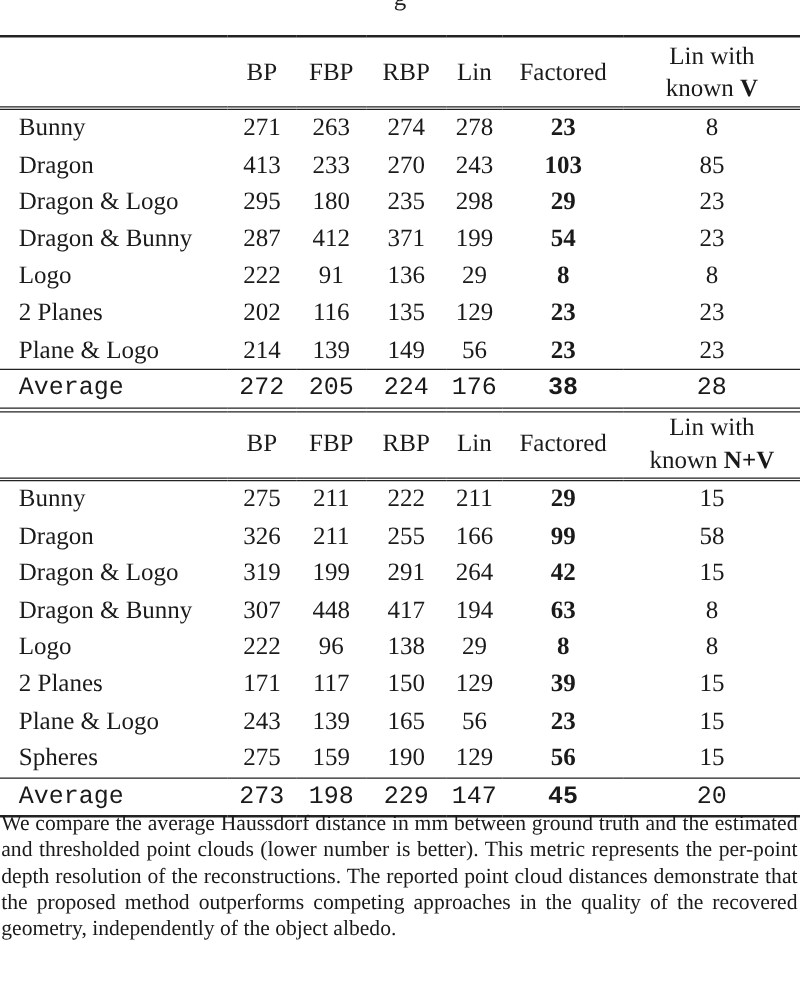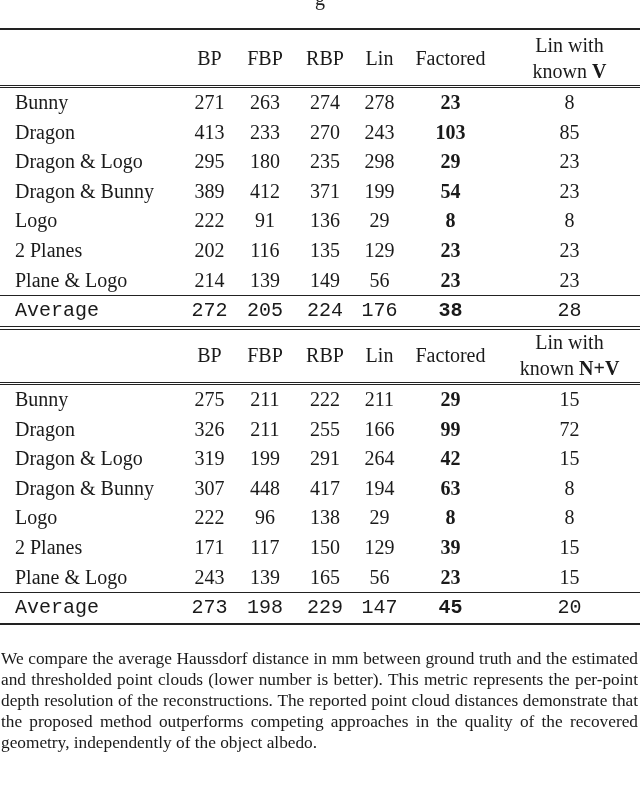--- a/index.html
+++ b/index.html
@@ -91,21 +91,21 @@
         <td class="name">Dragon &amp; Logo</td>
         <td>295</td>
         <td>180</td>
         <td>235</td>
         <td>298</td>
         <td class="bold">29</td>
         <td>23</td>
       </tr>
     <tr class="row">
         <td class="name">Dragon &amp; Bunny</td>
-        <td>389</td>
+        <td>287</td>
         <td>412</td>
         <td>371</td>
         <td>199</td>
         <td class="bold">54</td>
         <td>23</td>
       </tr>
     <tr class="row">
         <td class="name">Logo</td>
         <td>222</td>
         <td>91</td>
@@ -178,21 +178,21 @@
         <td class="bold">29</td>
         <td>15</td>
       </tr>
     <tr class="row">
         <td class="name">Dragon</td>
         <td>326</td>
         <td>211</td>
         <td>255</td>
         <td>166</td>
         <td class="bold">99</td>
-        <td>72</td>
+        <td>58</td>
       </tr>
     <tr class="row">
         <td class="name">Dragon &amp; Logo</td>
         <td>319</td>
         <td>199</td>
         <td>291</td>
         <td>264</td>
         <td class="bold">42</td>
         <td>15</td>
       </tr>
@@ -223,20 +223,29 @@
         <td class="bold">39</td>
         <td>15</td>
       </tr>
     <tr class="row">
         <td class="name">Plane &amp; Logo</td>
         <td>243</td>
         <td>139</td>
         <td>165</td>
         <td>56</td>
         <td class="bold">23</td>
+        <td>15</td>
+      </tr>
+    <tr class="row">
+        <td class="name">Spheres</td>
+        <td>275</td>
+        <td>159</td>
+        <td>190</td>
+        <td>129</td>
+        <td class="bold">56</td>
         <td>15</td>
       </tr>
     <tr class="row avg avg-bottom-single">
         <td class="name">Average</td>
         <td>273</td>
         <td>198</td>
         <td>229</td>
         <td>147</td>
         <td class="bold">45</td>
         <td>20</td>

